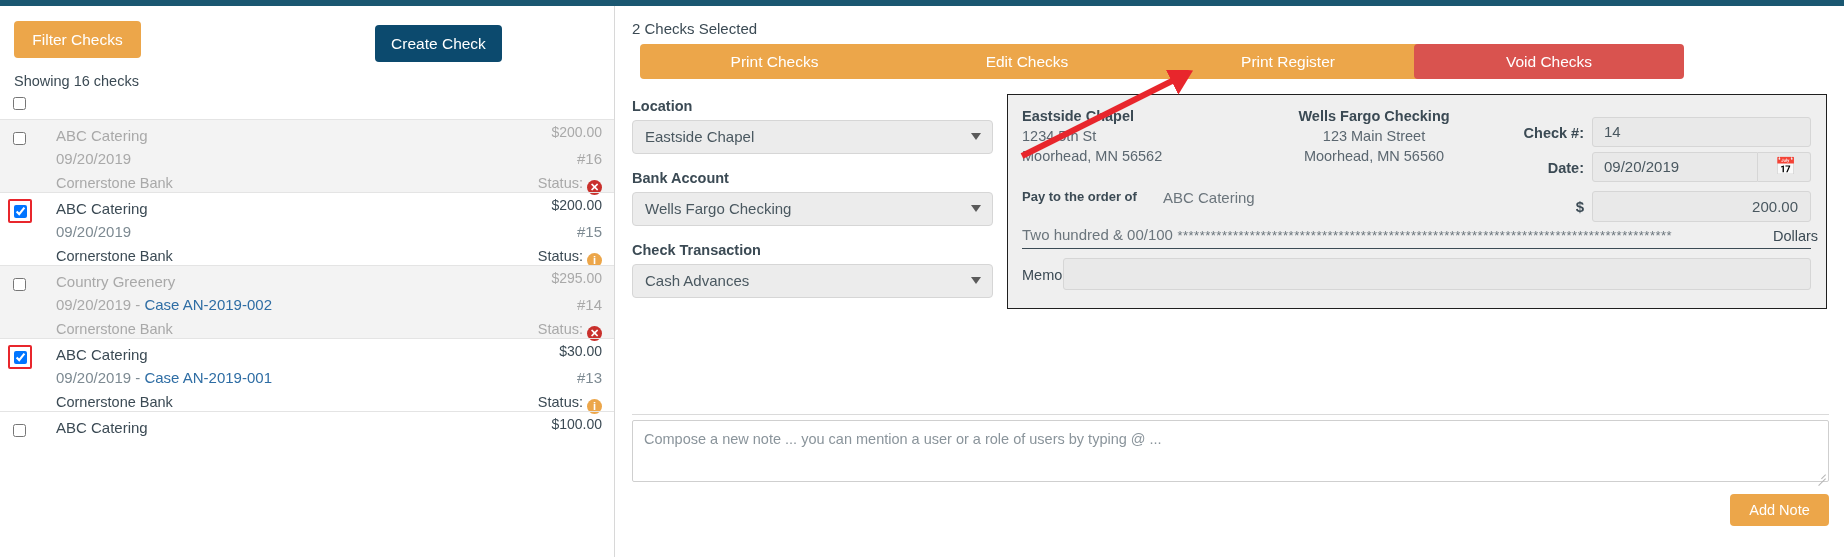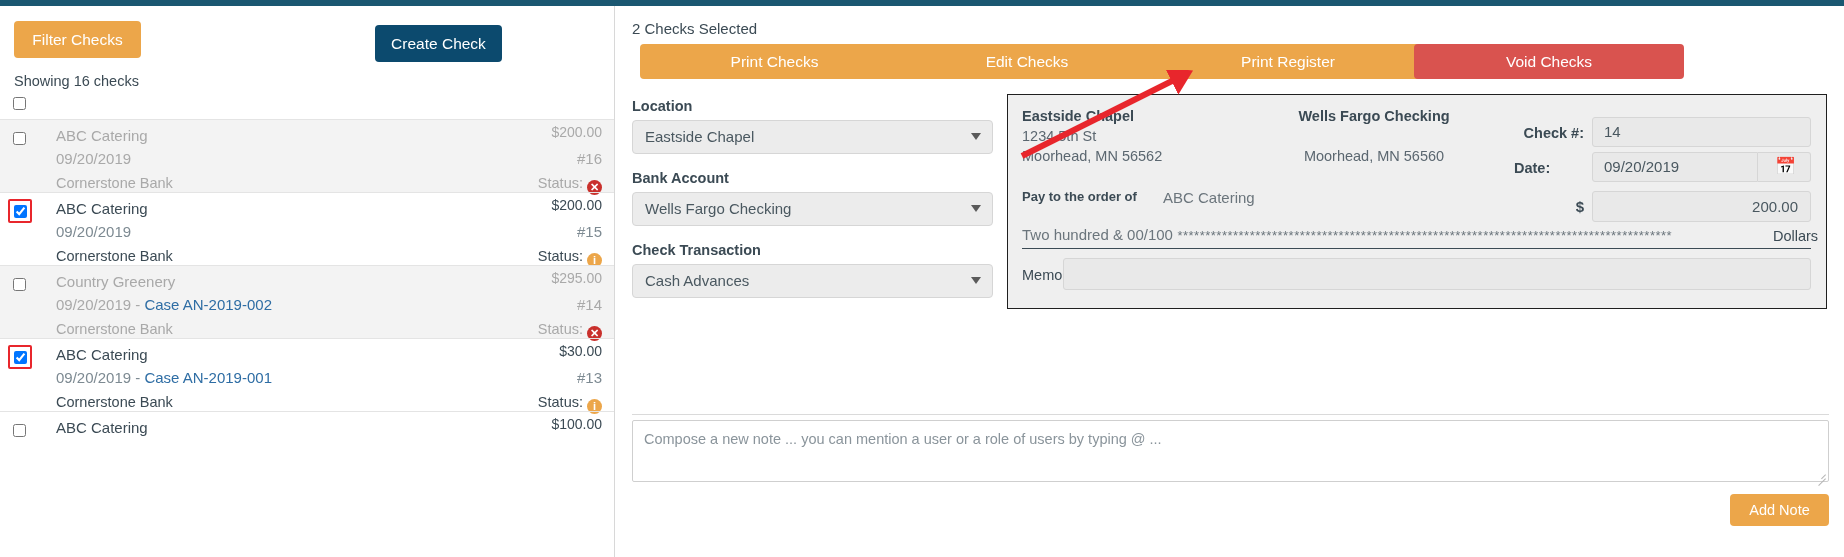--- a/index.html
+++ b/index.html
@@ -162,21 +162,21 @@
   .cp-bank { position: absolute; left: 231px; top: 13px; width: 270px; text-align: center; font-size: 14.5px; font-weight: bold; color: #3b4a54; }
   .cp-bank-l1 { position: absolute; left: 231px; top: 33px; width: 270px; text-align: center; font-size: 14.5px; color: #5b6770; }
   .cp-bank-l2 { position: absolute; left: 231px; top: 53px; width: 270px; text-align: center; font-size: 14.5px; color: #5b6770; }
 
   .cp-checknum-lbl { position: absolute; left: 506px; top: 30px; width: 70px; text-align: right; font-size: 14.5px; font-weight: bold; color: #3b4a54; }
   .cp-checknum-val {
     position: absolute; left: 584px; top: 22px; width: 219px; height: 30px;
     background: #e9e9e9; border: 1px solid #d6d6d6; border-radius: 3px;
     font-size: 15px; color: #4a5860; padding: 5px 0 0 11px;
   }
-  .cp-date-lbl { position: absolute; left: 506px; top: 65px; width: 70px; font-size: 14.5px; font-weight: bold; color: #3b4a54; }
+  .cp-date-lbl { position: absolute; left: 506px; top: 65px; width: 70px; text-align: right; font-size: 14.5px; font-weight: bold; color: #3b4a54; }
   .cp-date-val {
     position: absolute; left: 584px; top: 57px; width: 166px; height: 30px;
     background: #e9e9e9; border: 1px solid #d6d6d6; border-radius: 3px 0 0 3px;
     font-size: 15px; color: #4a5860; padding: 5px 0 0 11px;
   }
   .cp-cal-btn {
     position: absolute; left: 750px; top: 57px; width: 53px; height: 30px;
     background: #e9e9e9; border: 1px solid #d6d6d6; border-left: none;
     border-radius: 0 3px 3px 0; cursor: pointer;
   }
@@ -345,20 +345,21 @@
         <span class="f-caret"></span>
       </div>
     </div>
 
     <div class="check-preview">
       <div class="cp-payer-name">Eastside Chapel</div>
       <div class="cp-payer-l1">1234 5th St</div>
       <div class="cp-payer-l2">Moorhead, MN 56562</div>
 
       <div class="cp-bank">Wells Fargo Checking</div>
+      <div class="cp-bank-l1">123 Main Street</div>
       <div class="cp-bank-l2">Moorhead, MN 56560</div>
 
       <div class="cp-checknum-lbl">Check #:</div>
       <div class="cp-checknum-val">14</div>
 
       <div class="cp-date-lbl">Date:</div>
       <div class="cp-date-val">09/20/2019</div>
       <div class="cp-cal-btn">
         <span class="cal-glyph">📅</span>
       </div>

